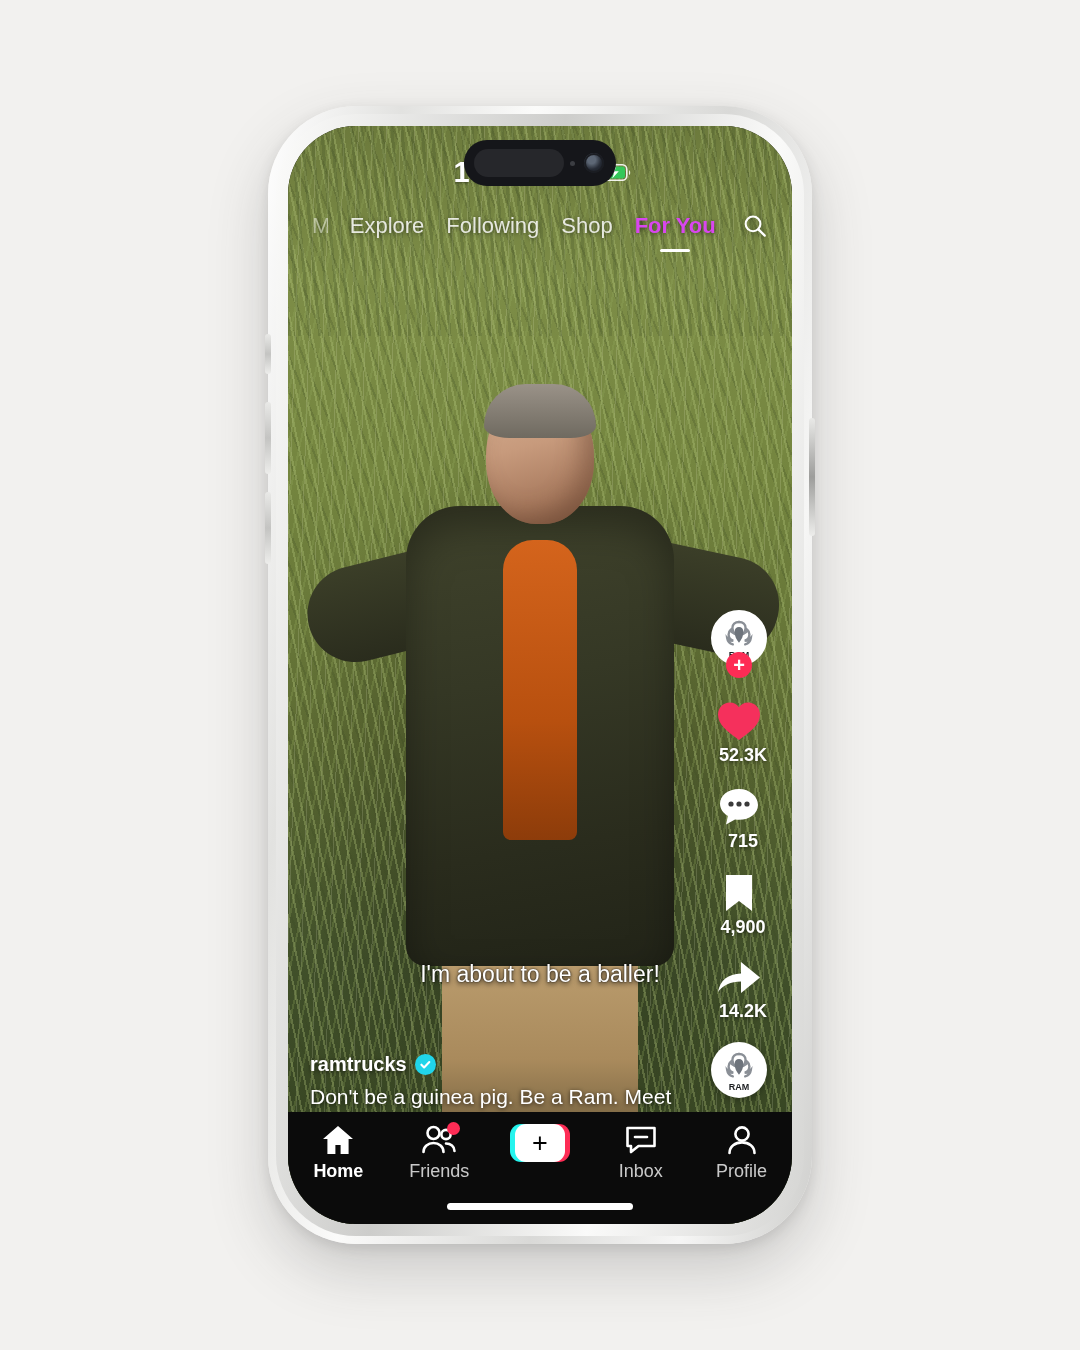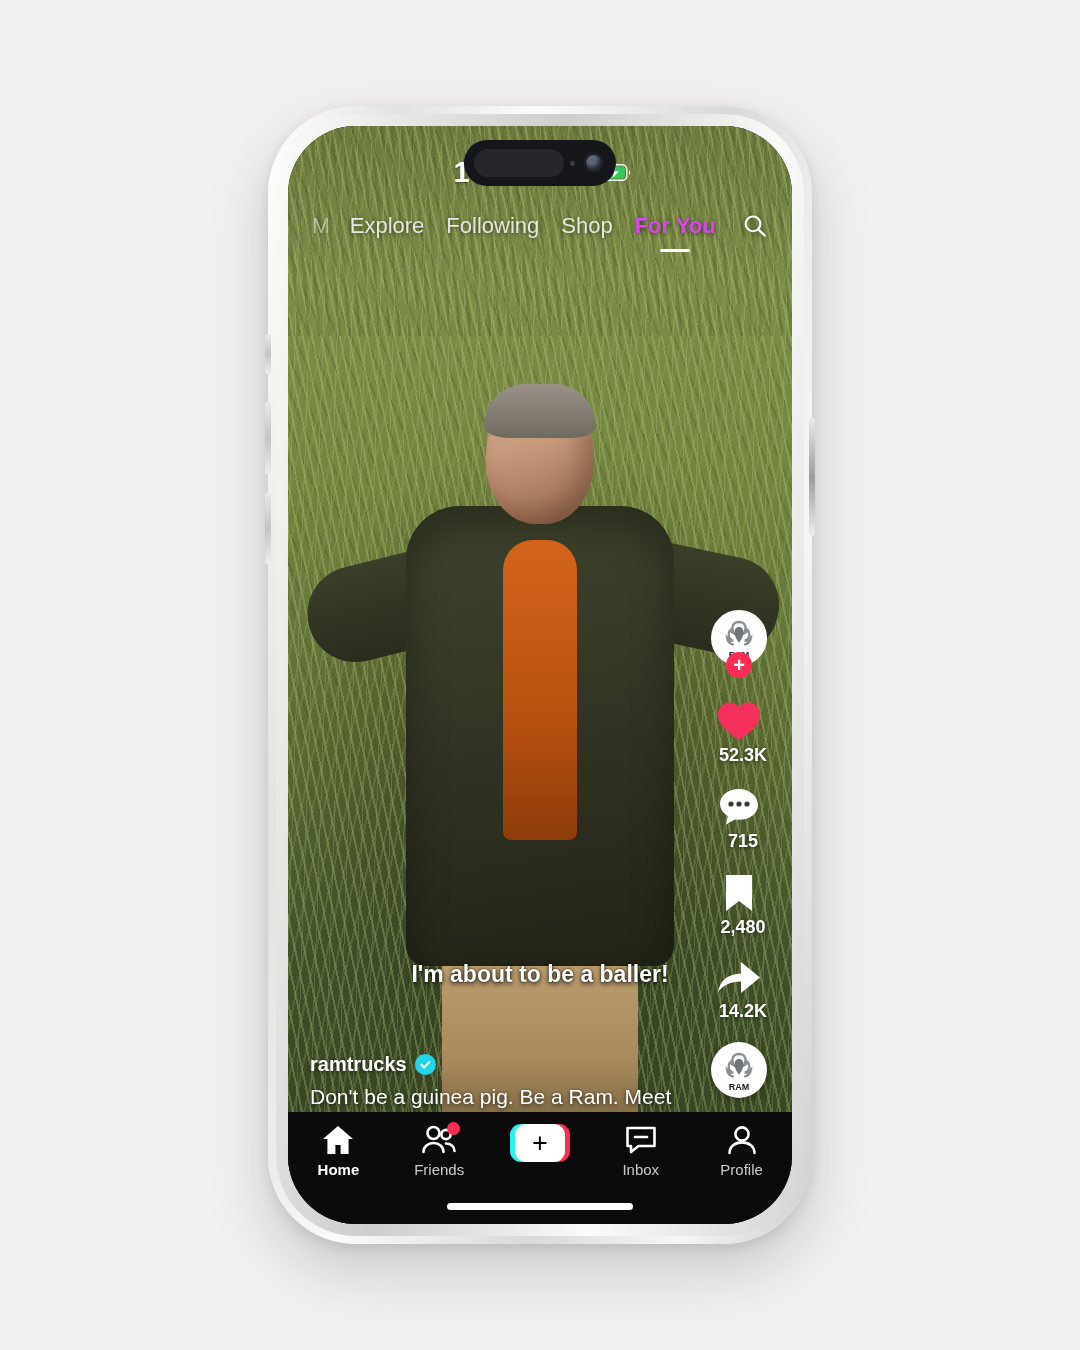--- a/index.html
+++ b/index.html
@@ -163,21 +163,21 @@
   }
   .disc {
     width: 56px; height: 56px; border-radius: 50%; background: #fff;
     display:flex; align-items:center; justify-content:center; overflow:hidden;
     box-shadow: 0 2px 8px rgba(0,0,0,.35);
   }
 
   
   .subtitle {
     position: absolute; left: 0; right: 0; bottom: 236px; text-align: center; z-index: 24;
-    color: #fff; font-size: 23px; font-weight: 700;
+    color: #fff; font-size: 23px; font-weight: 400;
     text-shadow: 0 2px 5px rgba(0,0,0,.75), 0 0 2px rgba(0,0,0,.9);
   }
 
   
   .caption-block {
     position: absolute; left: 22px; right: 96px; bottom: 86px; z-index: 24; color: #fff;
   }
   .handle-row { display: flex; align-items: center; gap: 8px; margin-bottom: 8px; }
   .handle { font-size: 20px; font-weight: 700; text-shadow: 0 1px 4px rgba(0,0,0,.7); }
   .verified {
@@ -201,21 +201,21 @@
   
   .bottomnav {
     position: absolute; left: 0; right: 0; bottom: 0; height: 112px; z-index: 27;
     background: #0b0b0b; display: flex; align-items: flex-start;
     justify-content: space-around; padding-top: 12px;
   }
   .nav-item {
     width: 92px; display: flex; flex-direction: column;
     align-items: center; gap: 5px; position: relative;
   }
-  .nav-label { font-size: 15px; color: rgba(255,255,255,.78); }
+  .nav-label { font-size: 18px; color: rgba(255,255,255,.78); }
   .nav-item.active .nav-label { color: #fff; font-weight: 700; }
   .nav-badge {
     position: absolute; top: -2px; left: 54px; width: 13px; height: 13px;
     border-radius: 50%; background: #fe2c55;
   }
   .create-btn { position: relative; width: 60px; height: 38px; }
   .create-cyan, .create-pink, .create-white {
     position: absolute; top: 0; width: 50px; height: 38px; border-radius: 11px;
   }
   .create-cyan { left: 0; background: #25f4ee; }
@@ -330,21 +330,21 @@
             <circle cx="22" cy="18" r="2.6" fill="#3a3a3a"></circle>
             <circle cx="30" cy="18" r="2.6" fill="#3a3a3a"></circle>
           </svg>
           <div class="rail-count">715</div>
         </div>
 
         <div class="rail-item">
           <svg width="34" height="42" viewBox="0 0 34 42">
             <path d="M4 3h26v36l-13-10L4 39z" fill="#fff"></path>
           </svg>
-          <div class="rail-count">2,480</div>
+          <div class="rail-count">4,900</div>
         </div>
 
         <div class="rail-item">
           <svg width="46" height="40" viewBox="0 0 46 40">
             <path d="M2 34c2-12 10-18 23-18.6V4l19 15.4L25 35V23.4C14.6 23.6 7 26.8 2 34z" fill="#fff"></path>
           </svg>
           <div class="rail-count">14.2K</div>
         </div>
 
         <div class="rail-item">

